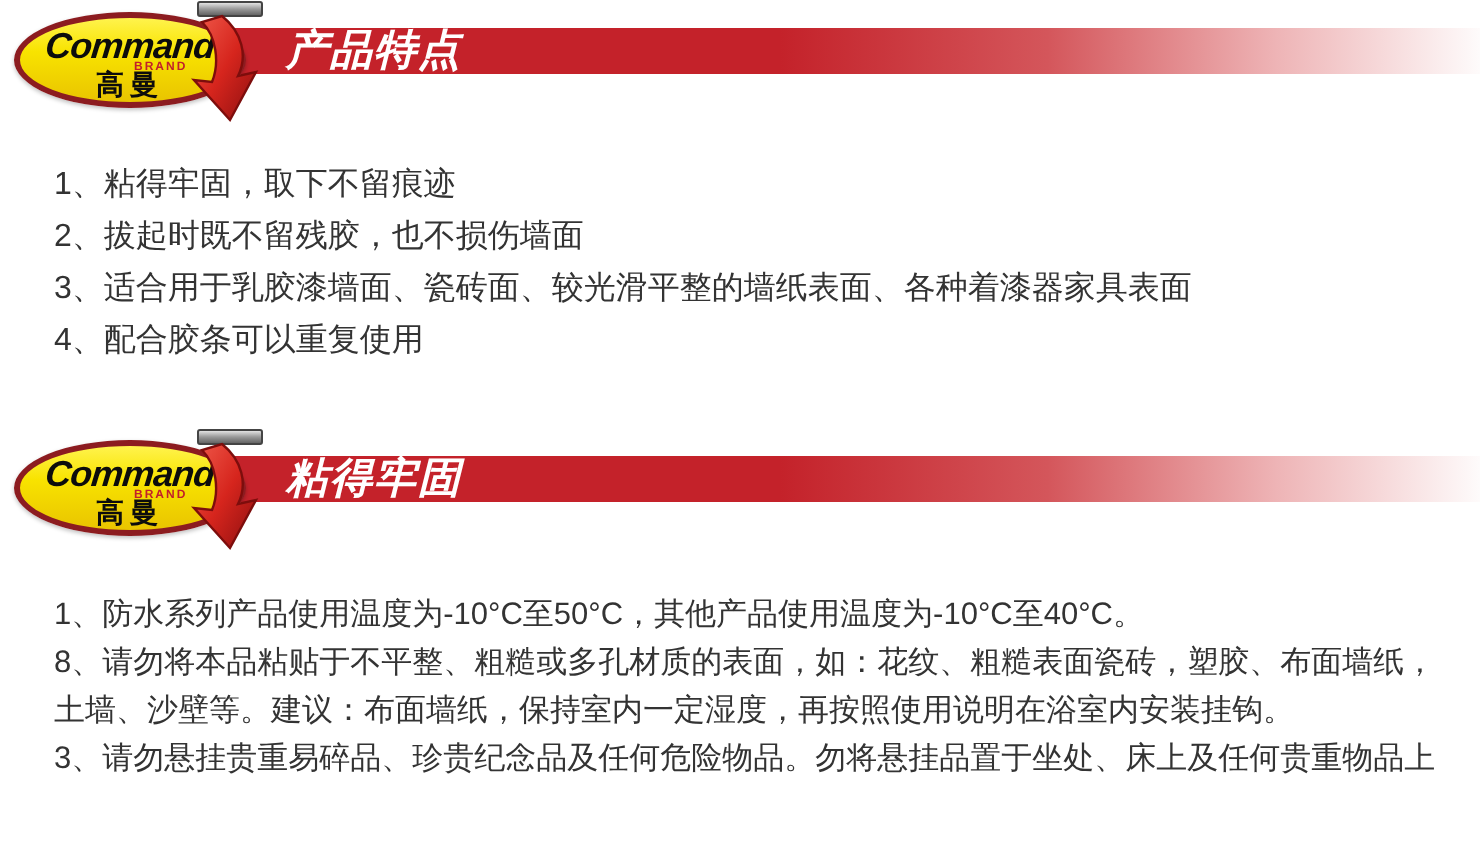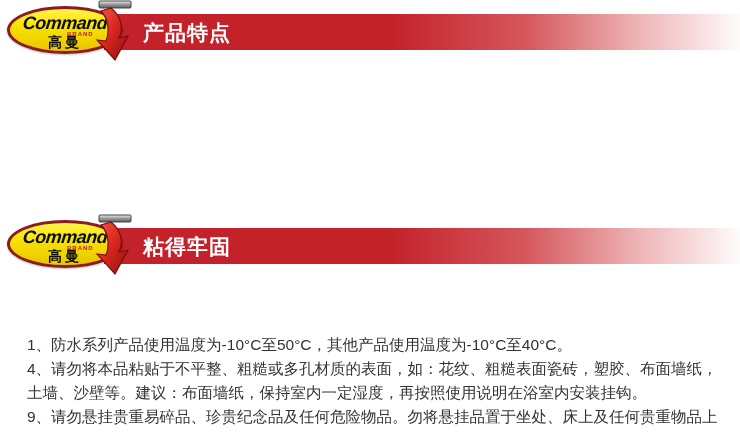--- a/index.html
+++ b/index.html
@@ -10,25 +10,26 @@
     position:relative; overflow:hidden;
   }
   .page { position:absolute; left:0; top:0; width:740px; height:434px; }
 
   .block { position:absolute; left:0; width:740px; }
   .block-1 { top:0; height:214px; }
   .block-2 { top:214px; height:220px; }
 
   
   .banner {
-    position:absolute; left:104px; right:0; top:14px; height:36px;
+    position:absolute; left:104px; right:0; top:14px; height:23px;
     background:linear-gradient(to right,
       #c4222a 0%, #c4222a 45%, #d4565b 66%, #eeb4b6 84%, #fefbfb 100%);
     display:flex; align-items:center;
     z-index:1;
+    font-style:italic;
   }
   .banner-title {
     color:#ffffff; font-size:21px; font-weight:bold;
     letter-spacing:1px; padding-left:39px; line-height:29px;
     white-space:nowrap;
   }
 
   
   .logo { position:absolute; left:7px; top:3px; width:132px; height:64px; z-index:2; }
   .oval {
@@ -48,21 +49,21 @@
   }
   .brand-cn {
     position:absolute; top:25px; left:0; width:100%; text-align:center;
     font-size:14px; font-weight:bold; color:#0c0c0c; letter-spacing:3px;
   }
   .arrow-svg { position:absolute; left:82px; top:-3px; width:48px; height:64px; z-index:3; }
 
   
   .body-text { position:absolute; left:27px; color:#333333; z-index:0; }
   .features { top:80px; width:706px; font-size:16px; line-height:26px; }
-  .notes    { top:82px; width:710px; font-size:15.5px; line-height:24px;margin-top:37px; }
+  .notes    { top:82px; width:710px; font-size:15.5px; line-height:24px; }
   .line { white-space:nowrap; }
 </style>
 </head>
 <body>
 
 <div class="page">
 
   <section class="block block-1">
     <div class="banner">
       <span class="banner-title">产品特点</span>
@@ -83,20 +84,26 @@
           <linearGradient id="gred1" x1="0" y1="0" x2="1" y2="1">
             <stop offset="0" stop-color="#f05a4b"></stop>
               <stop offset="0.5" stop-color="#d6251d"></stop>
               <stop offset="1" stop-color="#8c0f10"></stop>
           </linearGradient>
         </defs>
         <rect x="10" y="1" width="32" height="7" rx="1" fill="url(#gbar1)" stroke="#444444" stroke-width="1"></rect>
         <path d="M22,8 C32,16 35,28 30,38 L39,36 L26,60 L8,40 L17,41 C21,31 19,18 12,11 Z" fill="url(#gred1)" stroke="#7d0d0c" stroke-width="1.2"></path>
       </svg>
     </div>
+    <div class="body-text features">
+      <div class="line">1、粘得牢固，取下不留痕迹</div>
+      <div class="line">2、拔起时既不留残胶，也不损伤墙面</div>
+      <div class="line">3、适合用于乳胶漆墙面、瓷砖面、较光滑平整的墙纸表面、各种着漆器家具表面</div>
+      <div class="line">4、配合胶条可以重复使用</div>
+    </div>
   </section>
 
   <section class="block block-2">
     <div class="banner">
       <span class="banner-title">粘得牢固</span>
     </div>
     <div class="logo">
       <div class="oval">
         <span class="brand-en">Command</span>
         <span class="brand-sub">BRAND</span>
@@ -114,19 +121,19 @@
               <stop offset="0.5" stop-color="#d6251d"></stop>
               <stop offset="1" stop-color="#8c0f10"></stop>
           </linearGradient>
         </defs>
         <rect x="10" y="1" width="32" height="7" rx="1" fill="url(#gbar2)" stroke="#444444" stroke-width="1"></rect>
         <path d="M22,8 C32,16 35,28 30,38 L39,36 L26,60 L8,40 L17,41 C21,31 19,18 12,11 Z" fill="url(#gred2)" stroke="#7d0d0c" stroke-width="1.2"></path>
       </svg>
     </div>
     <div class="body-text notes">
       <div class="line">1、防水系列产品使用温度为-10°C至50°C，其他产品使用温度为-10°C至40°C。</div>
-      <div class="line">4、请勿将本品粘贴于不平整、粗糙或多孔材质的表面，如：花纹、粗糙表面瓷砖，塑胶、布面墙纸，</div>
+      <div class="line">8、请勿将本品粘贴于不平整、粗糙或多孔材质的表面，如：花纹、粗糙表面瓷砖，塑胶、布面墙纸，</div>
       <div class="line">土墙、沙壁等。建议：布面墙纸，保持室内一定湿度，再按照使用说明在浴室内安装挂钩。</div>
-      <div class="line">9、请勿悬挂贵重易碎品、珍贵纪念品及任何危险物品。勿将悬挂品置于坐处、床上及任何贵重物品上</div>
+      <div class="line">3、请勿悬挂贵重易碎品、珍贵纪念品及任何危险物品。勿将悬挂品置于坐处、床上及任何贵重物品上</div>
     </div>
   </section>
 
 </div>
 
 </body></html>

